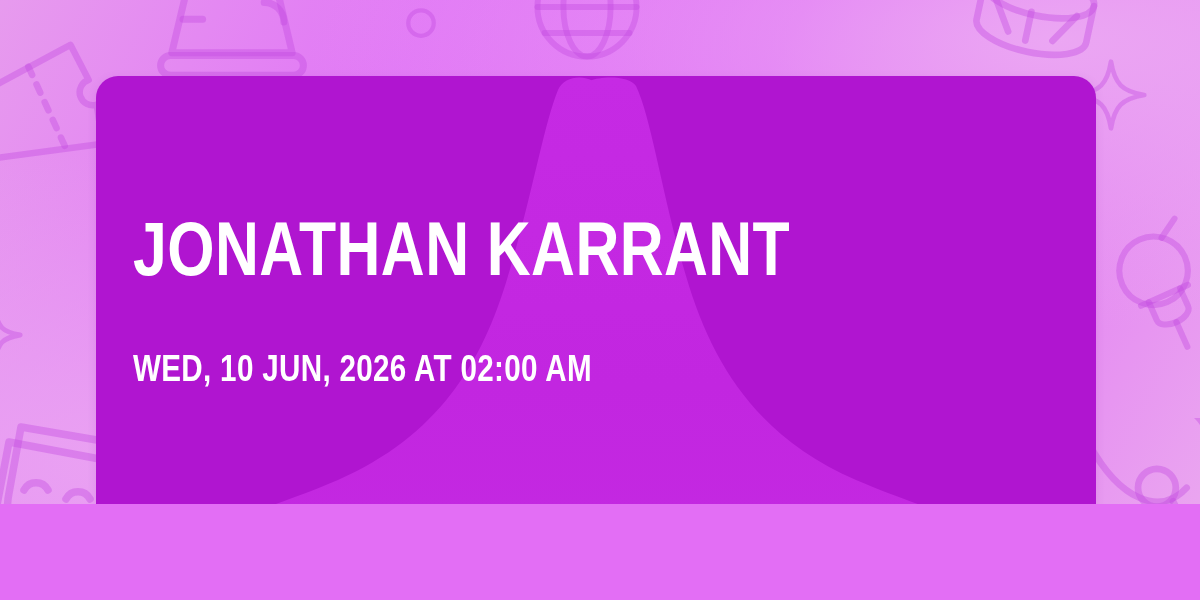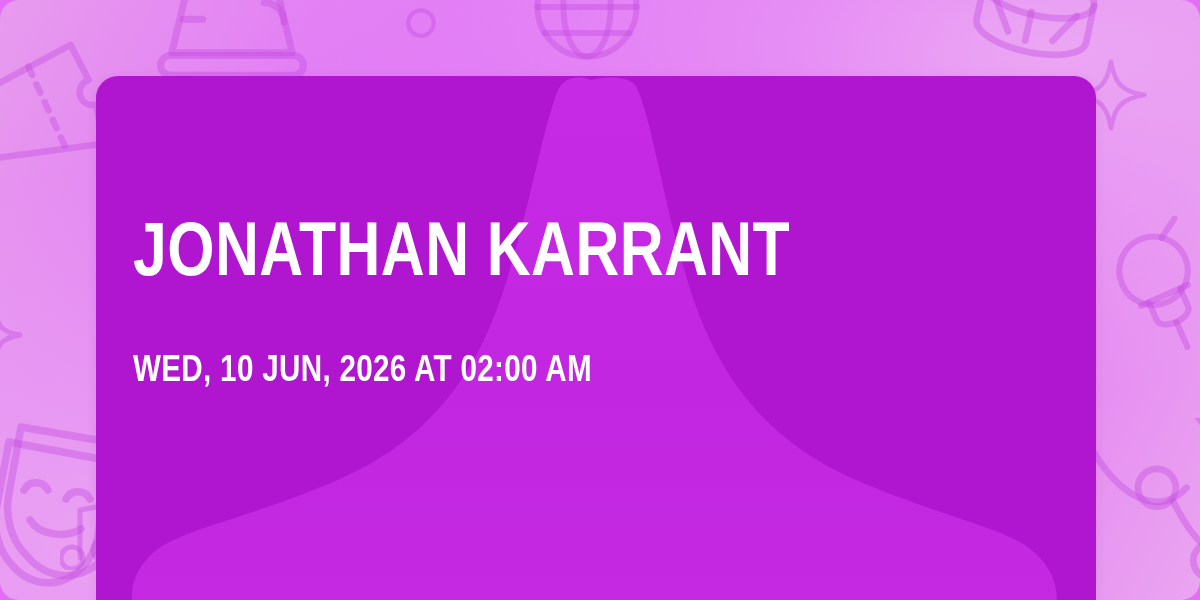--- a/index.html
+++ b/index.html
@@ -11,23 +11,22 @@
     overflow: hidden;
   }
   body {
     font-family: "Liberation Sans", sans-serif;
     background: #e36ef5;
   }
 
   .banner {
     position: relative;
     width: 1200px;
-    height: 600px;
+    height: 504px;
     overflow: hidden;
-    border-radius: 19px;
   }
 
   
   .bg-gradient {
     position: absolute;
     inset: 0;
     background:
       radial-gradient(130% 115% at 18% 92%, rgba(235,168,242,0.95) 0%, rgba(227,118,246,0.0) 55%),
       radial-gradient(120% 110% at 88% 8%, rgba(236,170,243,0.92) 0%, rgba(227,118,246,0.0) 52%),
       linear-gradient(118deg, #e79bee 0%, #e176f6 30%, #dd63f7 55%, #e486f2 80%, #eaa5f0 100%);

